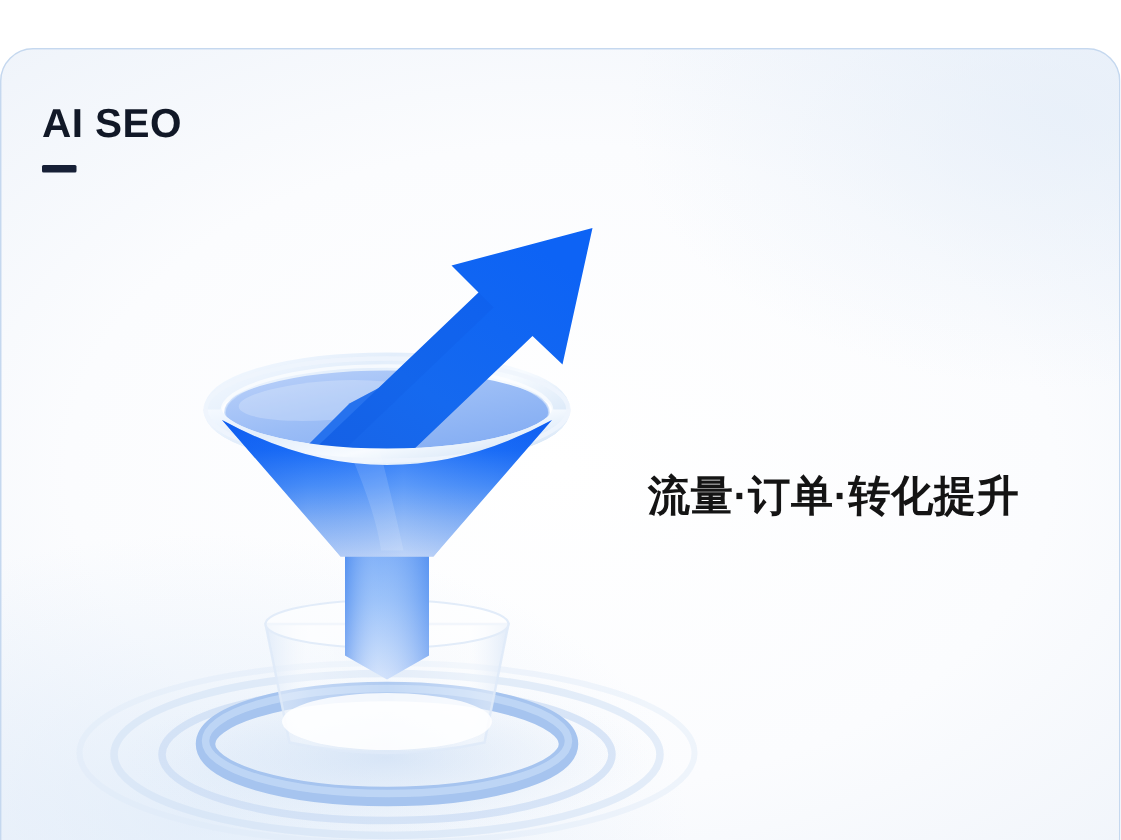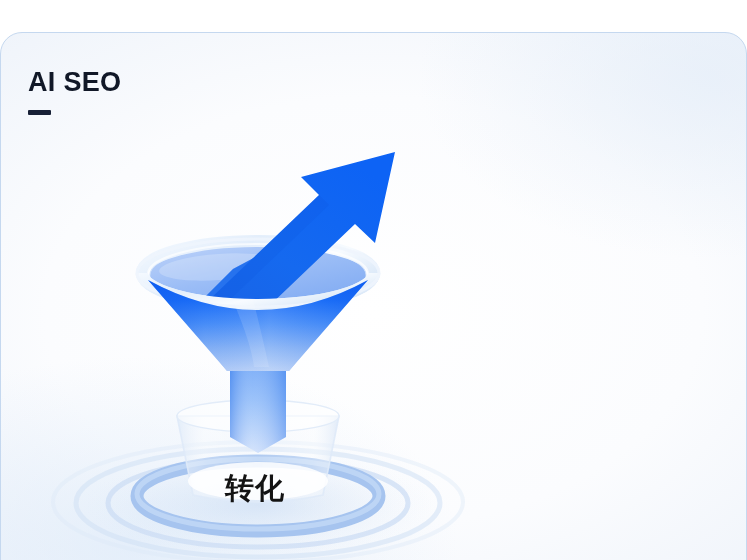--- a/index.html
+++ b/index.html
@@ -245,16 +245,16 @@
       <path d="M 232 268 Q 250 310 253 334 L 268 334 Q 262 306 252 266 Z" fill="#ffffff" opacity="0.13"></path>
     </svg>
   </div>
 
   <div class="title-block">
     <div class="title-text">AI SEO</div>
     <div class="title-rule"></div>
   </div>
 
 
-  <div class="label label-conversion">转化</div>
-
+
+  <div class="tagline">流量·订单·转化提升</div>
 
 </div>
 
 </body></html>

